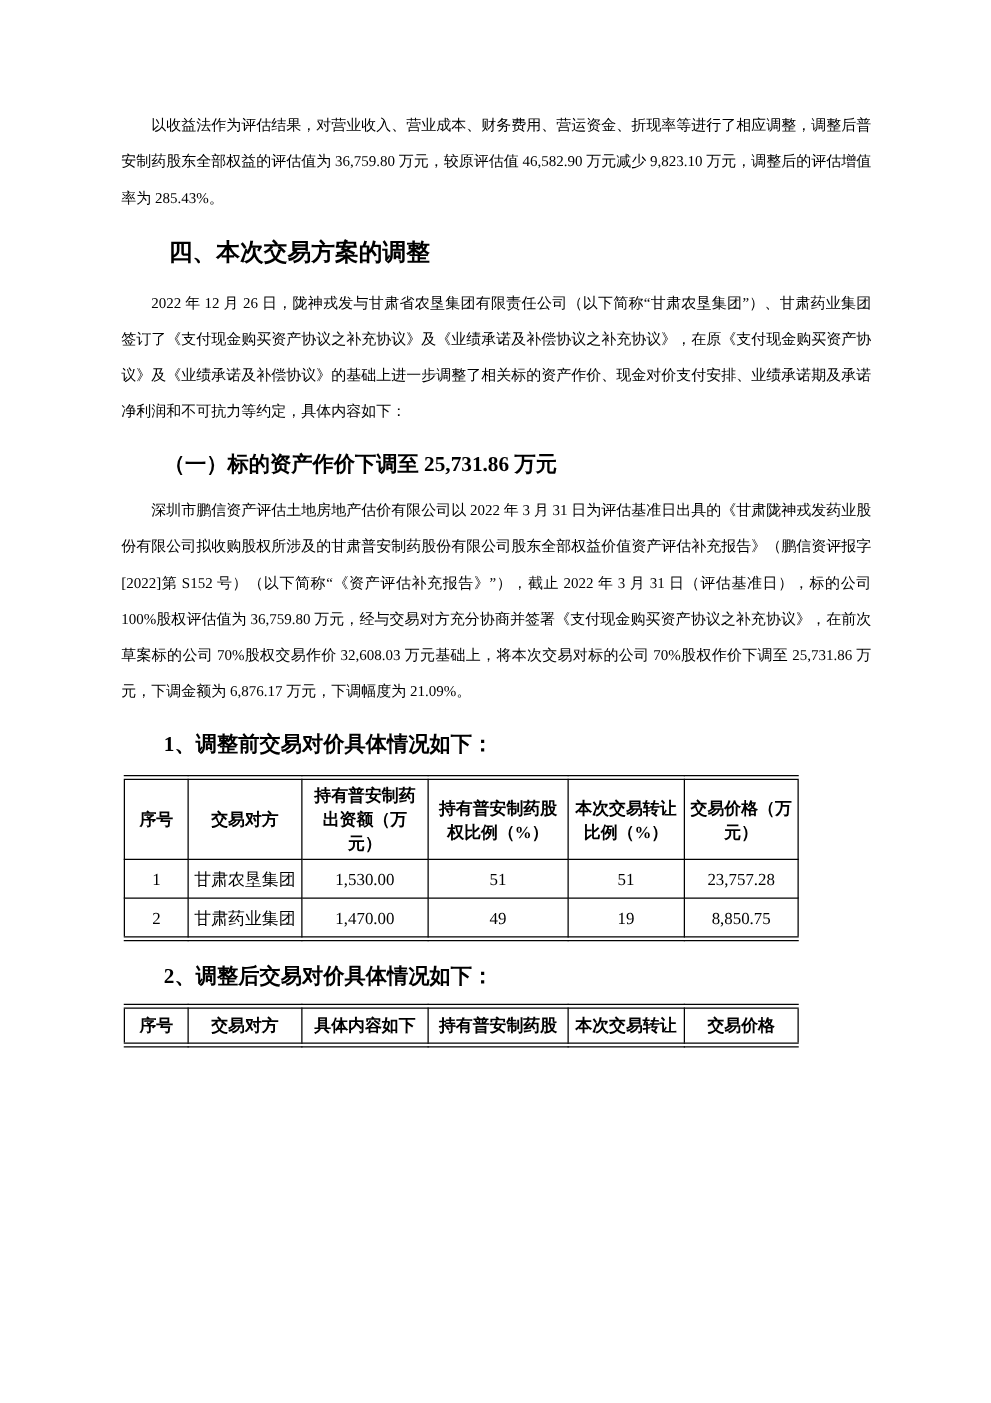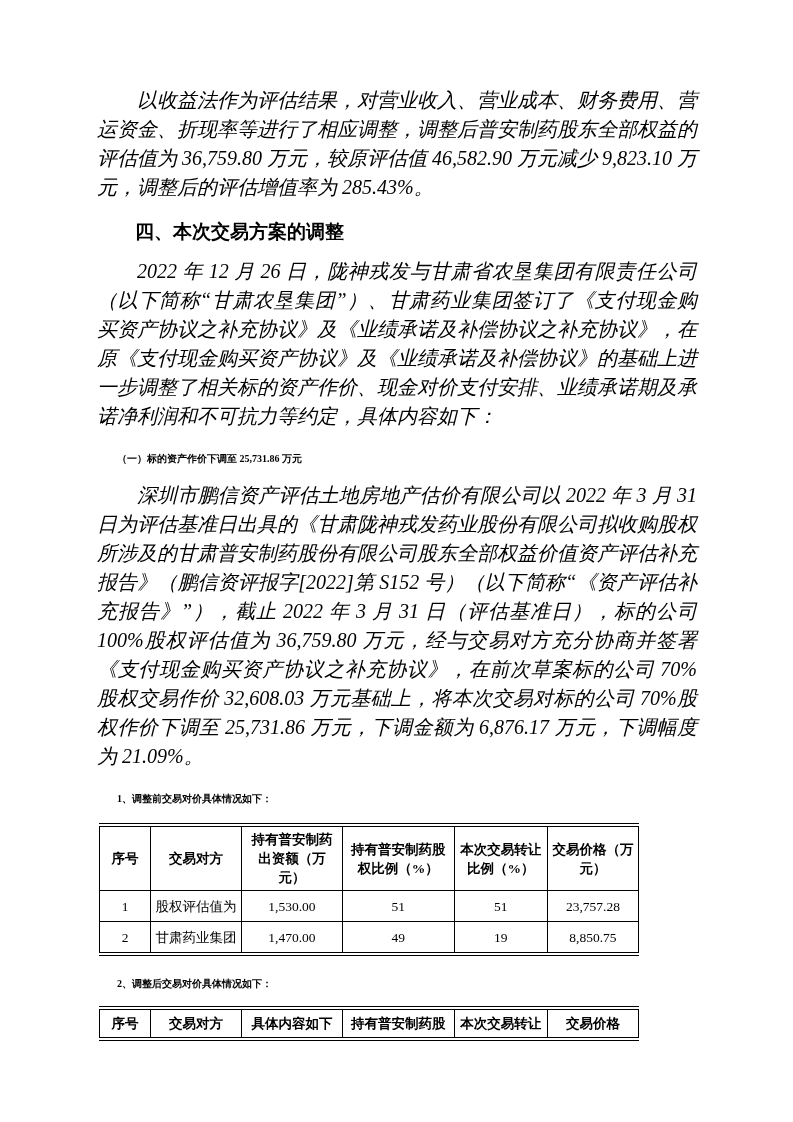--- a/index.html
+++ b/index.html
@@ -6,32 +6,31 @@
   body{
     width:793px;height:1122px;
     background:#ffffff;
     font-family:"Liberation Serif","DejaVu Serif",serif;
     color:#000;
   }
   .page{position:relative;width:793px;height:1122px;background:#fff;overflow:hidden;}
   .content{position:absolute;left:97px;top:86px;width:600px;}
   p.para{
     margin:0;
-    font-size:20px;
+    font-size:12px;
     line-height:29px;
     text-align:justify;
     text-indent:2em;
-    font-style:italic;
   }
   .h-section{
     font-size:19px;line-height:29px;font-weight:bold;
     margin:15px 0 11px 0;text-indent:2em;
   }
   .h-sub{
-    font-size:10px;line-height:29px;font-weight:bold;
+    font-size:17px;line-height:29px;font-weight:bold;
     margin:13px 0 8px 0;text-indent:2em;
   }
   table.tbl{
     width:540px;
     margin:10px 0 0 2px;
     border-collapse:collapse;
     border-top:4px double #000;
     border-bottom:4px double #000;
     table-layout:fixed;
   }
@@ -97,21 +96,21 @@
           <th>交易对方</th>
           <th>持有普安制药出资额（万元）</th>
           <th>持有普安制药股权比例（%）</th>
           <th>本次交易转让比例（%）</th>
           <th>交易价格（万元）</th>
         </tr>
       </thead>
       <tbody>
         <tr>
           <td>1</td>
-          <td>股权评估值为</td>
+          <td>甘肃农垦集团</td>
           <td>1,530.00</td>
           <td>51</td>
           <td>51</td>
           <td>23,757.28</td>
         </tr>
         <tr>
           <td>2</td>
           <td>甘肃药业集团</td>
           <td>1,470.00</td>
           <td>49</td>

